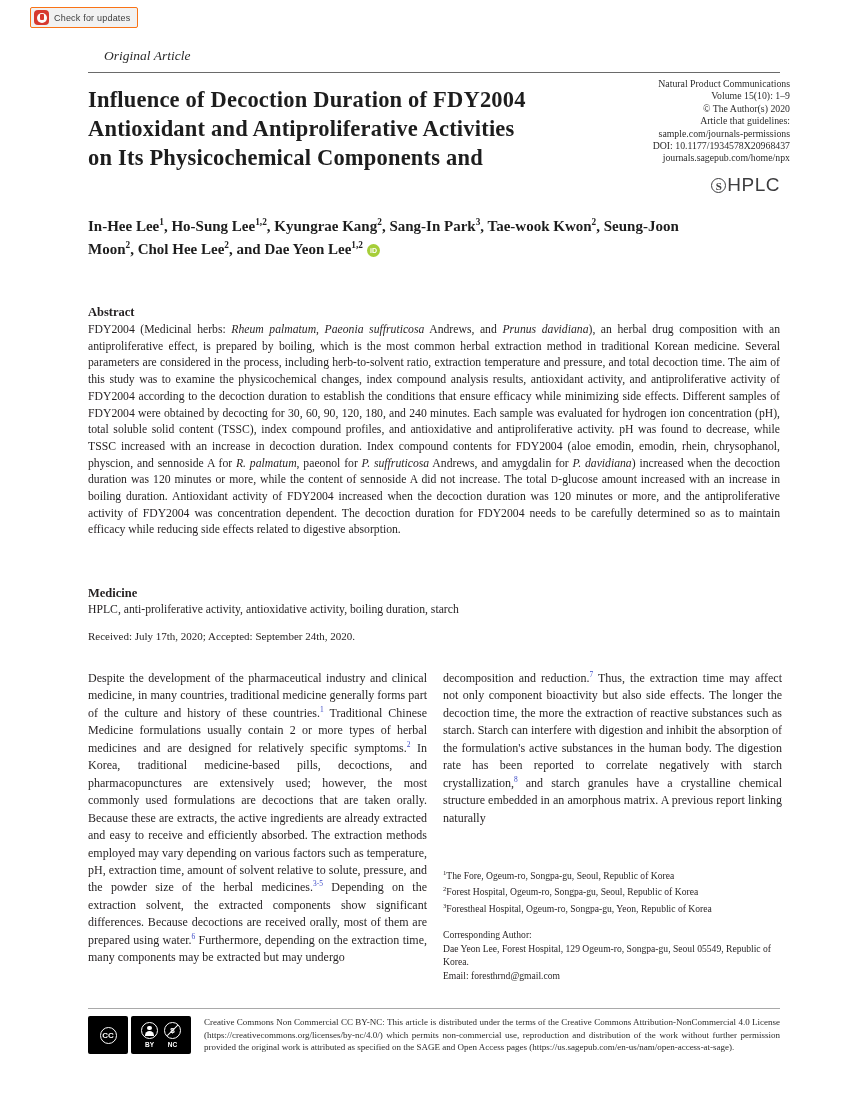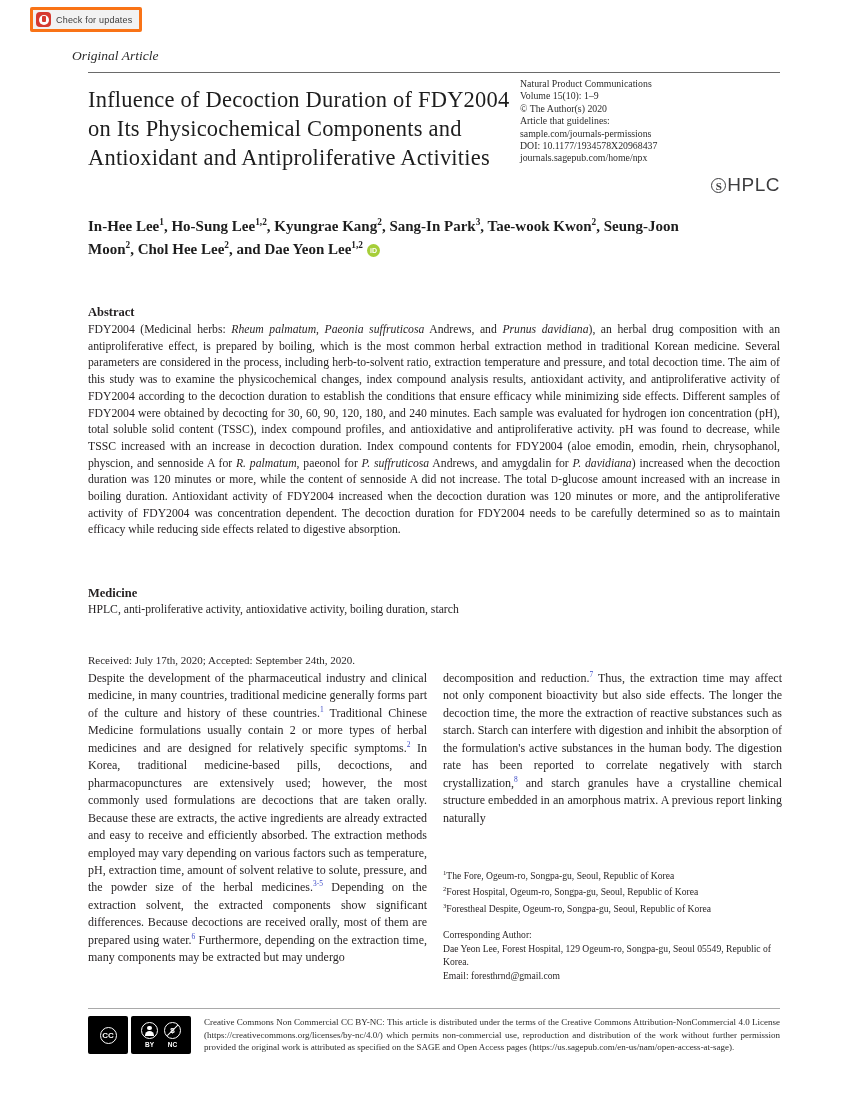--- a/index.html
+++ b/index.html
@@ -5,42 +5,42 @@
   * { margin:0; padding:0; box-sizing:border-box; }
   body { background:#ffffff; }
   .page {
     position:relative; width:850px; height:1100px; background:#ffffff;
     font-family:"Liberation Serif","DejaVu Serif",serif; color:#231f20;
     overflow:hidden;
   }
   
   .update-badge {
     position:absolute; left:30px; top:7px; display:flex; align-items:center;
-    background:#f2f2f2; border:3px solid #f97316; border-radius:2px;
+    background:#f2f2f2; border:1px solid #f97316; border-radius:2px;
     padding:2px 7px 2px 3px; text-decoration:none; cursor:pointer;
     font-family:"Liberation Sans","DejaVu Sans",sans-serif;
   }
   .ub-icon { position:relative; width:15px; height:15px; border-radius:4px;
     background:#d6392f; margin-right:5px; }
   .ub-icon::before { content:''; position:absolute; left:2.5px; top:2.5px;
     width:10px; height:10px; border-radius:50%; background:#fdfdfd; }
   .ub-icon::after { content:''; position:absolute; left:5.5px; top:4px;
     width:4px; height:6px; background:#d6392f; border-radius:1px; }
   .ub-text { font-size:9px; color:#3c3c3c; letter-spacing:0.2px; }
 
-  .section-label { position:absolute; left:72px; top:48px; font-style:italic;
+  .section-label { position:absolute; left:104px; top:48px; font-style:italic;
     font-size:13.5px; color:#2b2b2b;text-align:right; }
   .rule-top { position:absolute; left:88px; top:72px; width:692px; height:1px;
     background:#6a6a6a; }
 
   .title { position:absolute; left:88px; top:85px; width:560px;
-    font-size:22.5px; font-weight:normal; line-height:29px; color:#1d1d1d; letter-spacing:0.2px; }
+    font-size:22.5px; font-weight:bold; line-height:29px; color:#1d1d1d; letter-spacing:0.2px; }
 
-  .journal-info { position:absolute; right:70px; top:78px; width:260px;
-    text-align:left; font-size:9.8px; line-height:12.4px; color:#2b2b2b; }
+  .journal-info { position:absolute; right:60px; top:78px; width:260px;
+    text-align:right; font-size:9.8px; line-height:12.4px; color:#2b2b2b; }
   .journal-info .jline { white-space:nowrap; }
 
   .sage-logo { position:absolute; right:70px; top:174px; display:flex;
     align-items:center; color:#3d3d3f;
     font-family:"Liberation Sans","DejaVu Sans",sans-serif; }
   .sage-s { display:inline-block; width:15px; height:15px; border:1.7px solid #3d3d3f;
     border-radius:50%; text-align:center; line-height:14px; font-size:11px;
     font-weight:bold; font-family:"Liberation Serif",serif; margin-right:1px; }
   .sage-word { font-size:19px; font-weight:500; letter-spacing:0.5px; }
 
@@ -55,21 +55,21 @@
     font-weight:bold; }
   .abstract { position:absolute; left:88px; top:322px; width:692px;
     font-size:11.7px; line-height:16.7px; text-align:justify; }
 
   .keywords-h { position:absolute; left:88px; top:586px; font-size:12.5px;
     font-weight:bold; }
   .keywords { position:absolute; left:88px; top:603px; width:692px;
     font-size:11.7px; }
 
   .received { position:absolute; left:88px; top:630px; width:692px;
-    font-size:11px;margin-top:24px; }
+    font-size:11px; }
 
   .col { position:absolute; top:670px; width:339px; font-size:12px;
     line-height:17.45px; text-align:justify; }
   .col-left { left:88px; }
   .col-right { left:443px; }
   .seg-i { font-style:italic; }
   .seg-sc { font-size:0.82em; letter-spacing:0.3px; }
   .seg-sup { vertical-align:super; font-size:0.62em; line-height:0; }
   .col .seg-sup { color:#3b49c6; cursor:pointer; }
 
@@ -115,22 +115,22 @@
   <a class="update-badge">
     <span class="ub-icon"></span>
     <span class="ub-text">Check for updates</span>
   </a>
 
   <div class="section-label">Original Article</div>
   <div class="rule-top"></div>
 
   <h1 class="title">
     <div>Influence of Decoction Duration of FDY2004</div>
+    <div>Antioxidant and Antiproliferative Activities</div>
     <div>on Its Physicochemical Components and</div>
-    <div>Antioxidant and Antiproliferative Activities</div>
   </h1>
 
   <div class="journal-info">
     <div class="jline">Natural Product Communications</div>
     <div class="jline">Volume 15(10): 1–9</div>
     <div class="jline">© The Author(s) 2020</div>
     <div class="jline">Article that guidelines:</div>
     <div class="jline">sample.com/journals-permissions</div>
     <div class="jline">DOI: 10.1177/1934578X20968437</div>
     <div class="jline">journals.sagepub.com/home/npx</div>
@@ -150,21 +150,21 @@
   <div class="keywords">HPLC, anti-proliferative activity, antioxidative activity, boiling duration, starch</div>
 
   <div class="received">Received: July 17th, 2020; Accepted: September 24th, 2020.</div>
 
   <div class="col col-left"><span>Despite the development of the pharmaceutical industry and clinical medicine, in many countries, traditional medicine generally forms part of the culture and history of these countries.</span><span class="seg-sup">1</span><span> Traditional Chinese Medicine formulations usually contain 2 or more types of herbal medicines and are designed for relatively specific symptoms.</span><span class="seg-sup">2</span><span> In Korea, traditional medicine-based pills, decoctions, and pharmacopunctures are extensively used; however, the most commonly used formulations are decoctions that are taken orally. Because these are extracts, the active ingredients are already extracted and easy to receive and efficiently absorbed. The extraction methods employed may vary depending on various factors such as temperature, pH, extraction time, amount of solvent relative to solute, pressure, and the powder size of the herbal medicines.</span><span class="seg-sup">3-5</span><span> Depending on the extraction solvent, the extracted components show significant differences. Because decoctions are received orally, most of them are prepared using water.</span><span class="seg-sup">6</span><span> Furthermore, depending on the extraction time, many components may be extracted but may undergo</span></div>
   <div class="col col-right"><span>decomposition and reduction.</span><span class="seg-sup">7</span><span> Thus, the extraction time may affect not only component bioactivity but also side effects. The longer the decoction time, the more the extraction of reactive substances such as starch. Starch can interfere with digestion and inhibit the absorption of the formulation's active substances in the human body. The digestion rate has been reported to correlate negatively with starch crystallization,</span><span class="seg-sup">8</span><span> and starch granules have a crystalline chemical structure embedded in an amorphous matrix. A previous report linking naturally</span></div>
 
   <div class="affiliations">
     <div><sup>1</sup><span>The Fore, Ogeum-ro, Songpa-gu, Seoul, Republic of Korea</span></div>
     <div><sup>2</sup><span>Forest Hospital, Ogeum-ro, Songpa-gu, Seoul, Republic of Korea</span></div>
-    <div><sup>3</sup><span>Forestheal Despite, Ogeum-ro, Songpa-gu, Seoul, Republic of Korea</span></div>
+    <div><sup>3</sup><span>Forestheal Hospital, Ogeum-ro, Songpa-gu, Yeon, Republic of Korea</span></div>
   </div>
 
   <div class="corresp">
     <div class="corresp-h">Corresponding Author:</div>
     <div>Dae Yeon Lee, Forest Hospital, 129 Ogeum-ro, Songpa-gu, Seoul 05549, Republic of Korea.</div>
     <div><span>Email: </span><a>foresthrnd@gmail.com</a></div>
   </div>
 
   <div class="rule-footer"></div>
 

